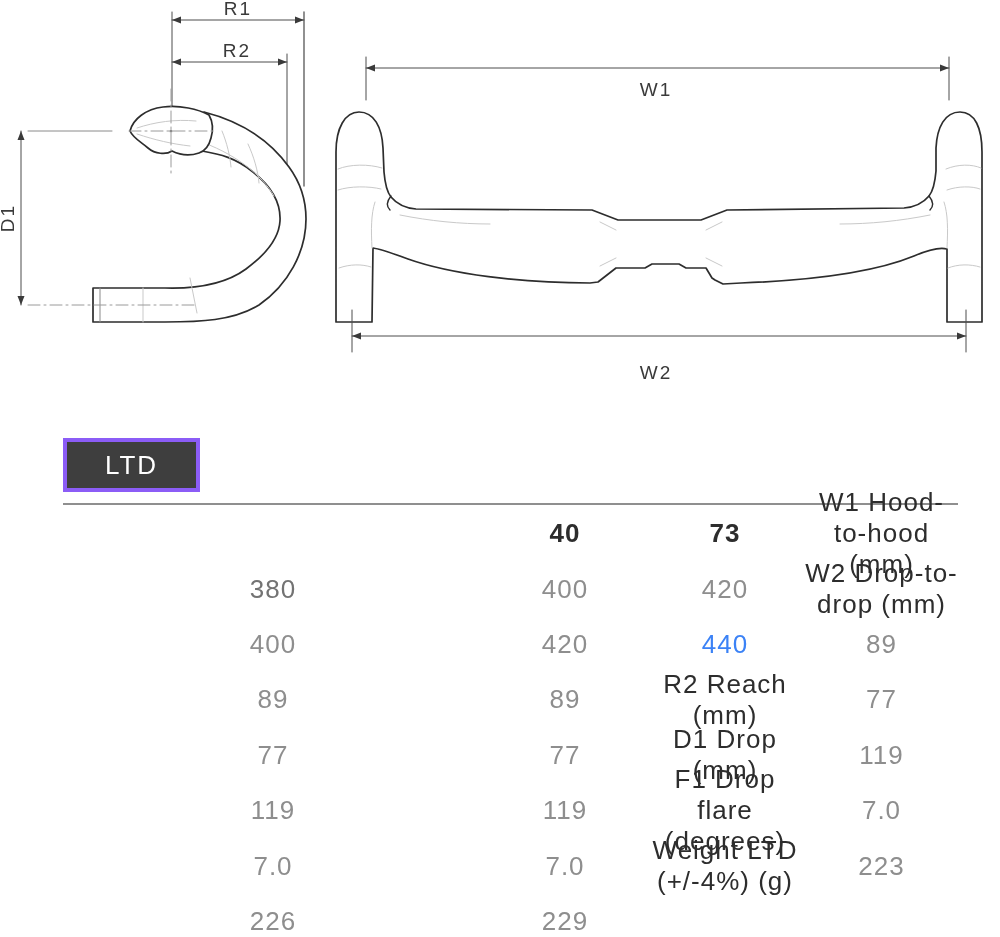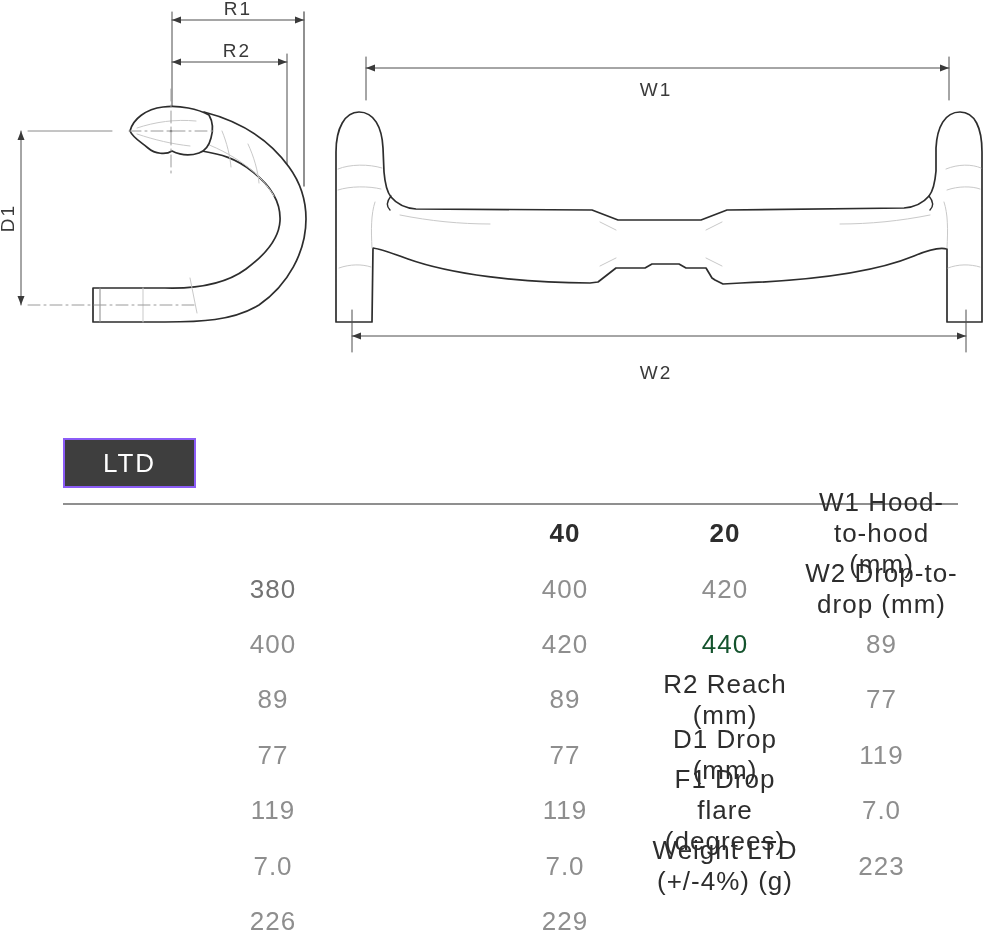--- a/index.html
+++ b/index.html
@@ -136,39 +136,39 @@
         <polygon points="352,336 361,332.5 361,339.5"></polygon>
           <polygon points="966,336 957,332.5 957,339.5"></polygon>
       </g>
       <g font-size="19" fill="#3a3a3a" letter-spacing="2" text-anchor="middle" stroke="none" font-family="&quot;Liberation Sans&quot;,sans-serif">
         <text x="656" y="96">W1</text>
         <text x="656" y="379">W2</text>
       </g>
     </g>
   </svg>
 
-  <div class="badge" style="background:#3e3e3e;color:#ffffff;border:2px solid #8b5cf6;">LTD</div>
+  <div class="badge" style="background:#3e3e3e;color:#ffffff;border:4px solid #8b5cf6;">LTD</div>
 
   <div class="divider" style="background:#8f8f8f;"></div>
 
   <div class="spec-table" style="color:#2d2d2d;">
 
     <div class="cell blank"></div>
     <div class="cell head">40</div>
-    <div class="cell head">20</div>
+    <div class="cell head">73</div>
 
     <div class="cell label">W1 Hood-to-hood (mm)</div>
     <div class="cell" style="color:#737373">380</div>
     <div class="cell" style="color:#8e8e8e">400</div>
     <div class="cell" style="color:#8e8e8e">420</div>
 
     <div class="cell label">W2 Drop-to-drop (mm)</div>
     <div class="cell" style="color:#8e8e8e">400</div>
     <div class="cell" style="color:#8e8e8e">420</div>
-    <div class="cell" style="color:#14532d">440</div>
+    <div class="cell" style="color:#3b82f6">440</div>
 
     <div class="cell" style="color:#8e8e8e">89</div>
     <div class="cell" style="color:#8e8e8e">89</div>
     <div class="cell" style="color:#8e8e8e">89</div>
 
     <div class="cell label">R2 Reach (mm)</div>
     <div class="cell" style="color:#8e8e8e">77</div>
     <div class="cell" style="color:#8e8e8e">77</div>
     <div class="cell" style="color:#8e8e8e">77</div>
 

